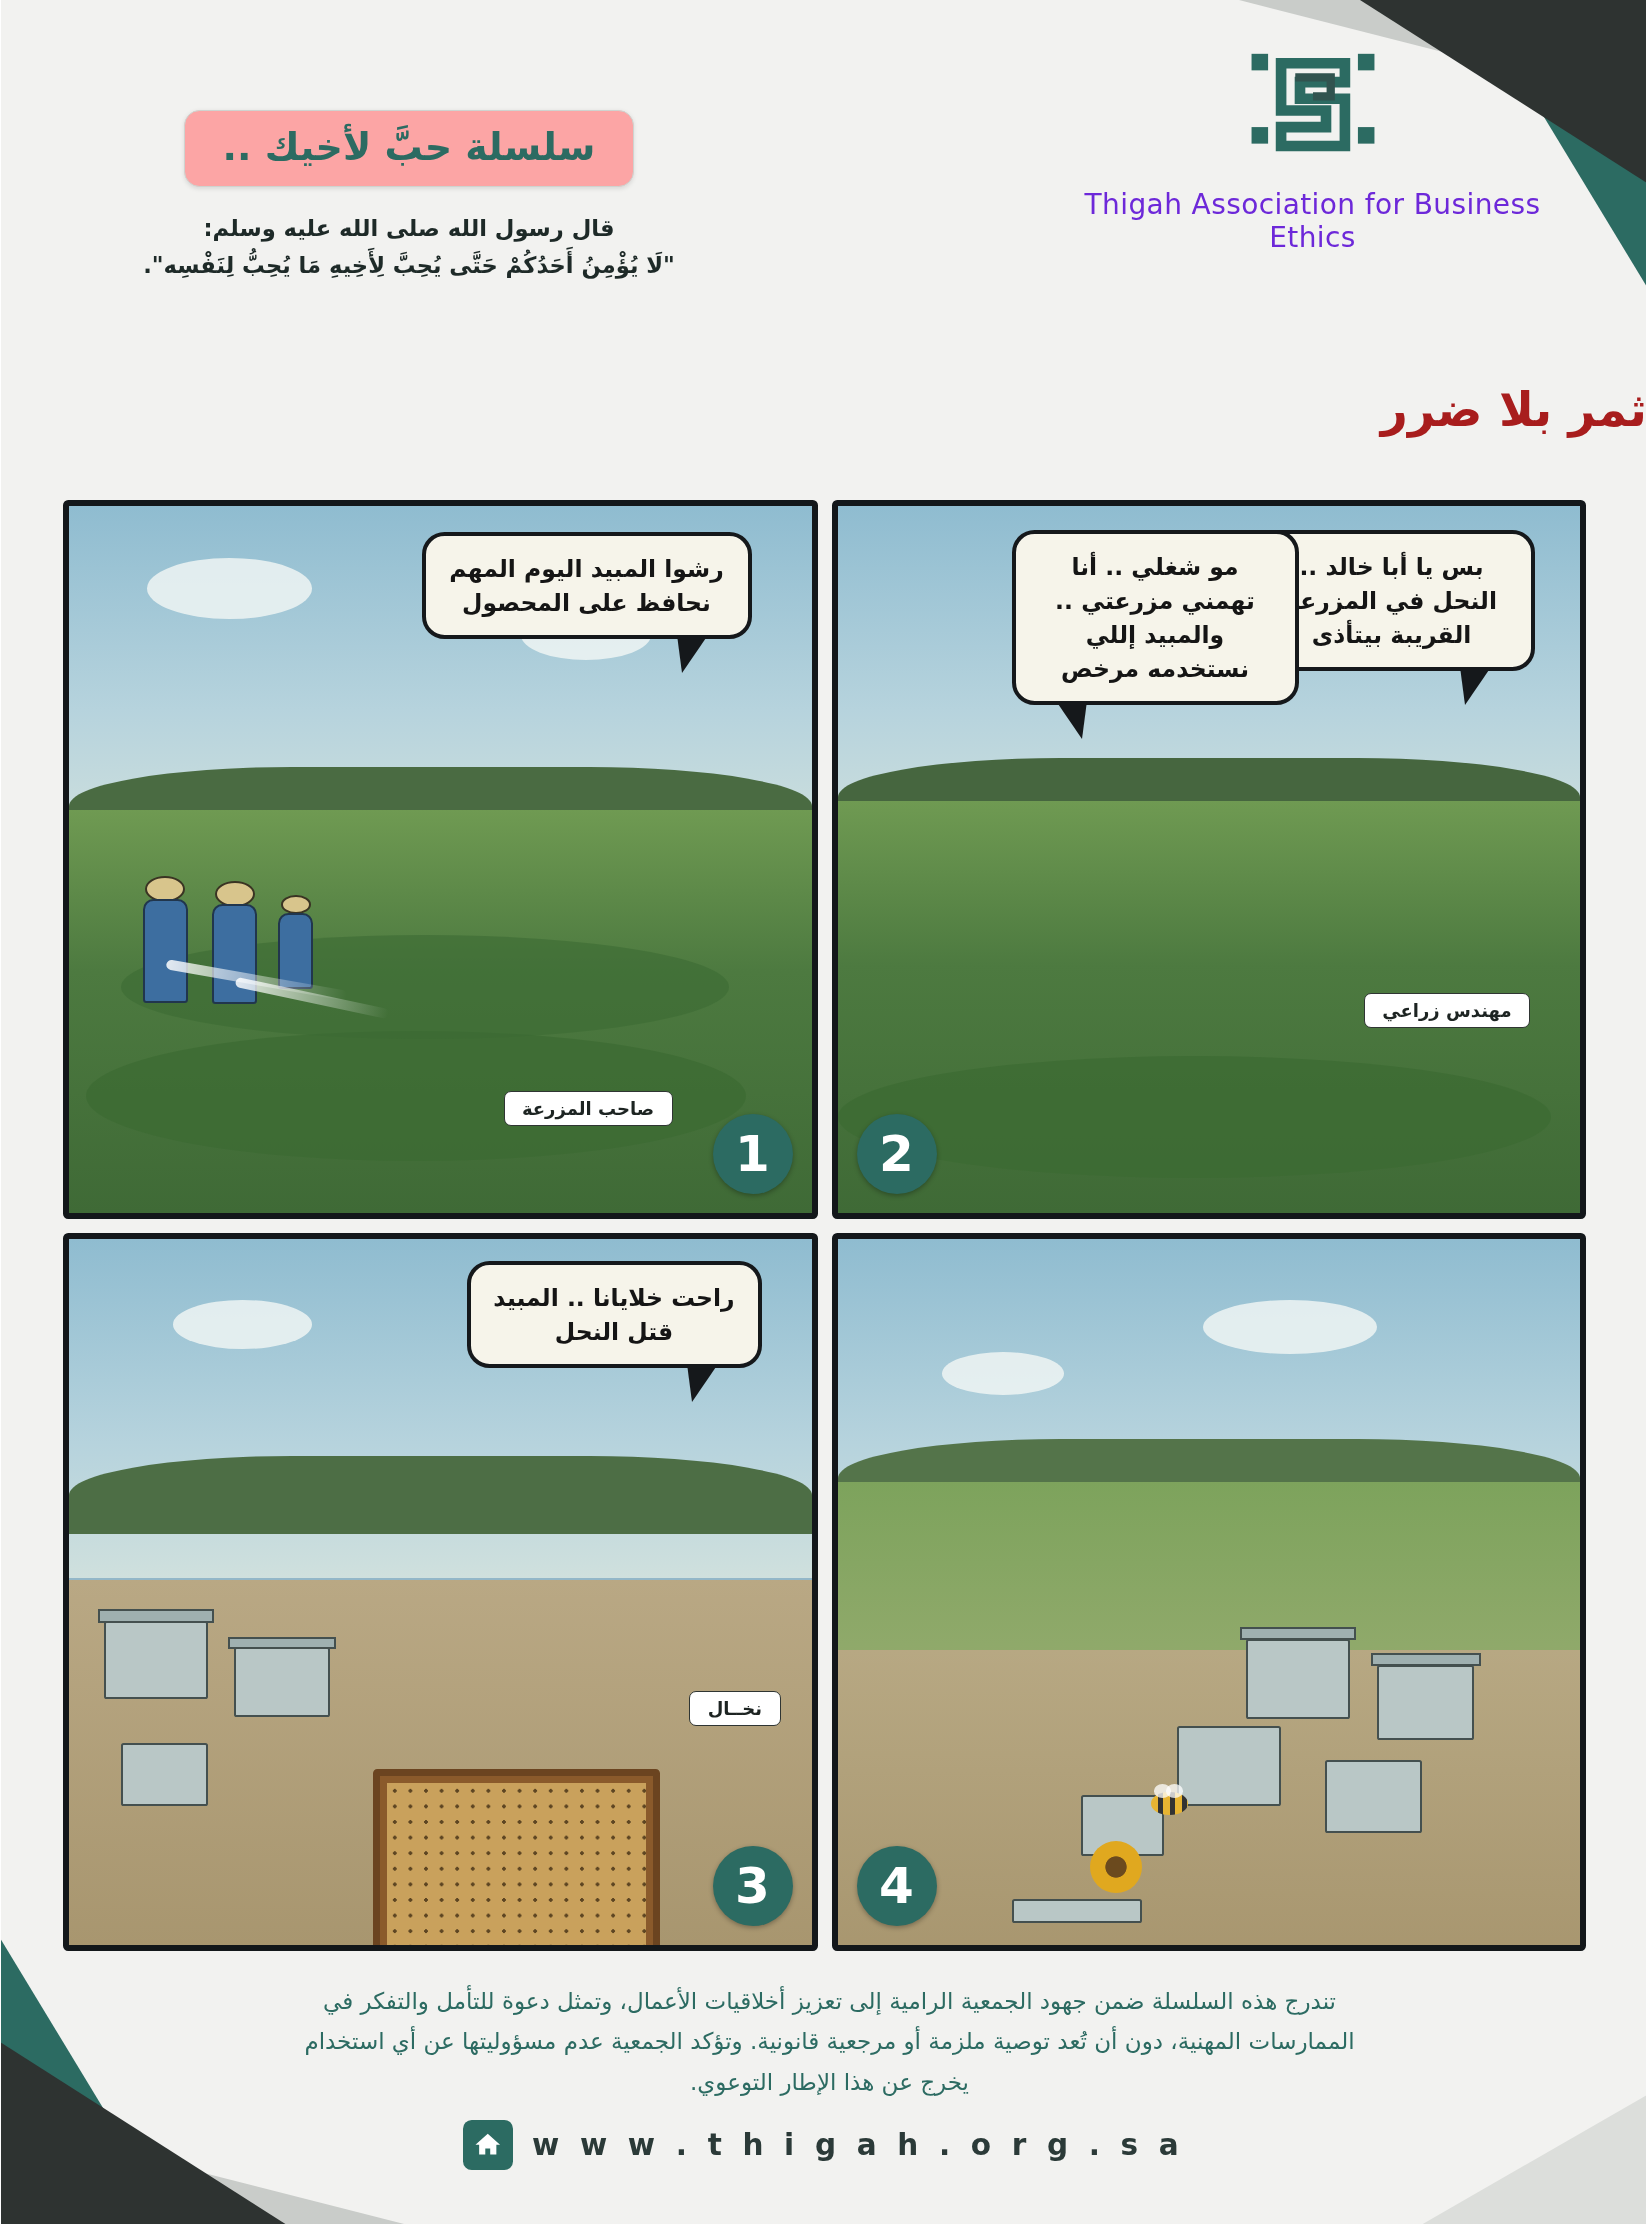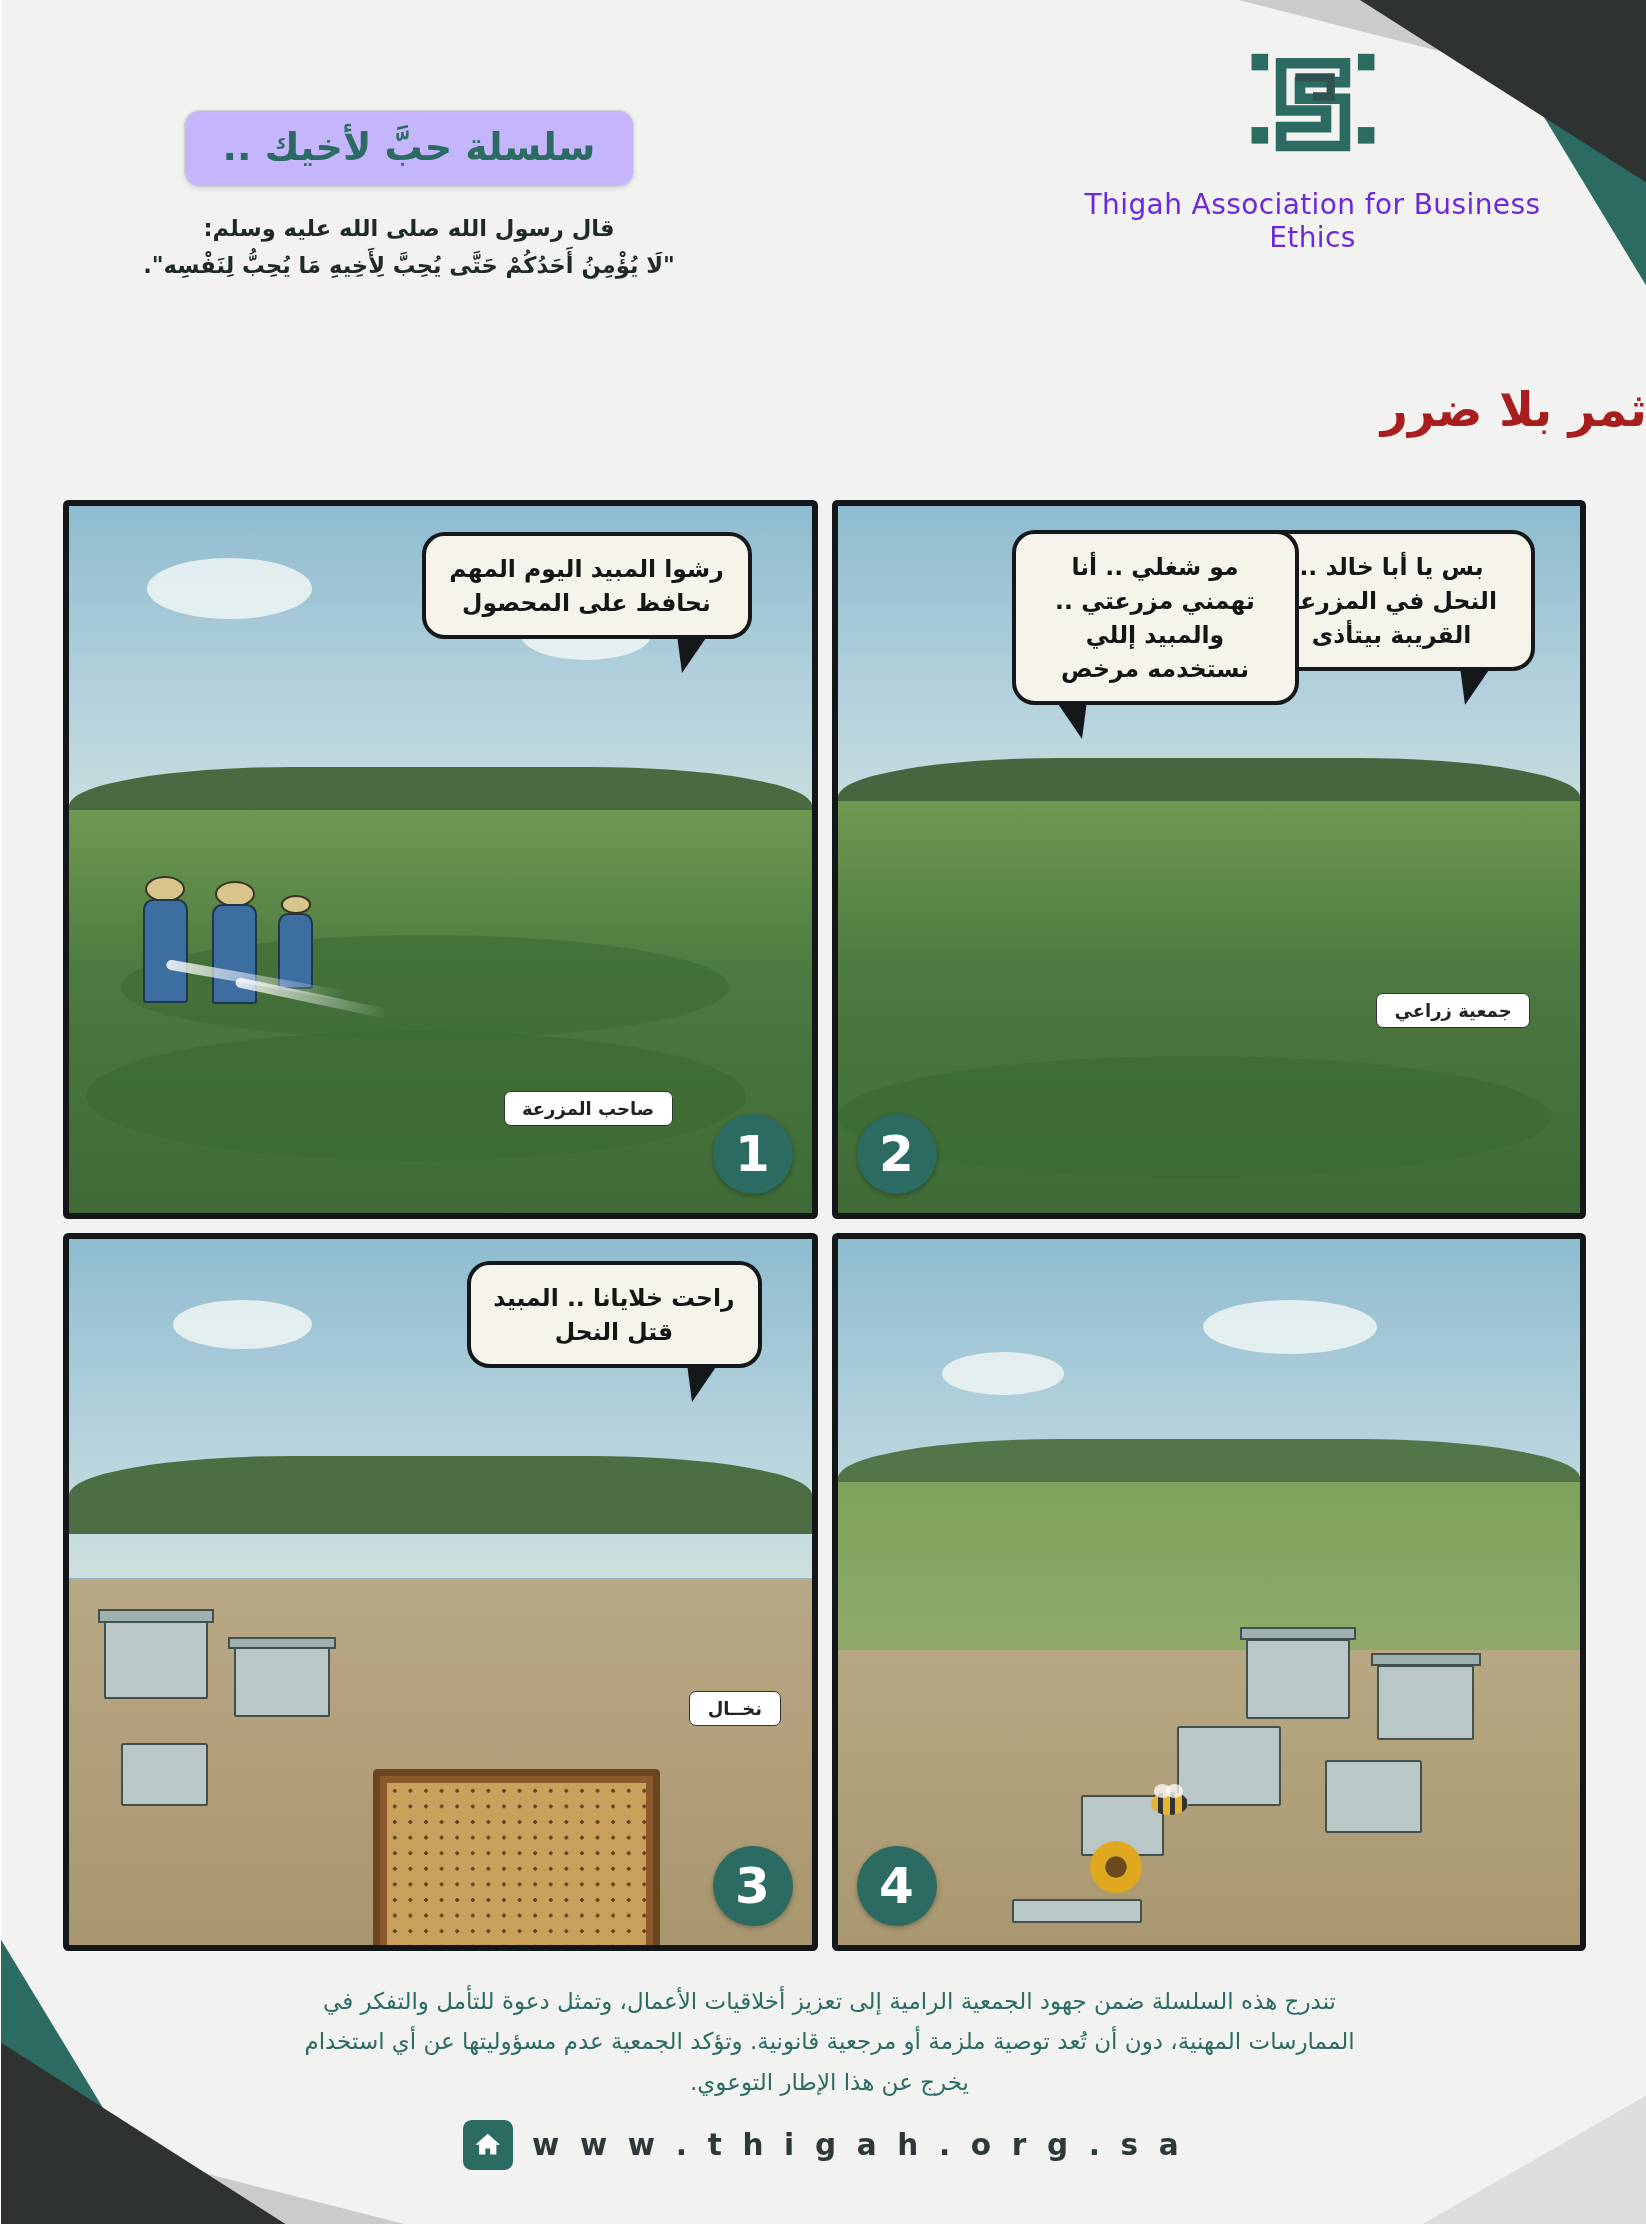--- a/index.html
+++ b/index.html
@@ -90,21 +90,21 @@
 
   .title-block {
     position: absolute;
     left: 96px;
     top: 68px;
     width: 626px;
     text-align: center;
   }
   .series-pill {
     display: inline-block;
-    background: #c4b5fd;
+    background: #fca5a5;
     border: 1.7px solid #cfd3cf;
     border-radius: 15.6px;
     padding: 14px 38px 17.4px;
     font-size: 38px;
     font-weight: bold;
     color: #2c6b62;
     box-shadow: 0 1.7px 4.3px rgba(0,0,0,0.10);
   }
   .hadith {
     margin-top: 22.6px;
@@ -417,21 +417,21 @@
       <div class="fig">
         
         
         
         
         
       </div>
 
       <div class="bubble tail-right" style="top:24px;right:45px;width:287px;">بس يا أبا خالد .. النحل في المزرعة القريبة بيتأذى</div>
       <div class="bubble tail-left" style="top:24px;left:174px;width:287px;">مو شغلي .. أنا تهمني مزرعتي .. والمبيد إللي نستخدمه مرخص</div>
-      <div class="nametag" style="top:487px;right:50px;">جمعية زراعي</div>
+      <div class="nametag" style="top:487px;right:50px;">مهندس زراعي</div>
       <div class="pnum left">2</div>
     </div>
 
     <div class="panel" style="grid-column:2;grid-row:2;">
       <div class="sky"></div>
       <div class="cloud" style="width:139px;height:49px;top:61px;left:104px;"></div>
       <div class="treeline" style="top:217px;background:#4d6e45;"></div>
       <div class="dirt" style="height:365px;"></div>
 
       <div class="hive" style="width:104px;height:78px;left:35px;top:382px;"></div>

